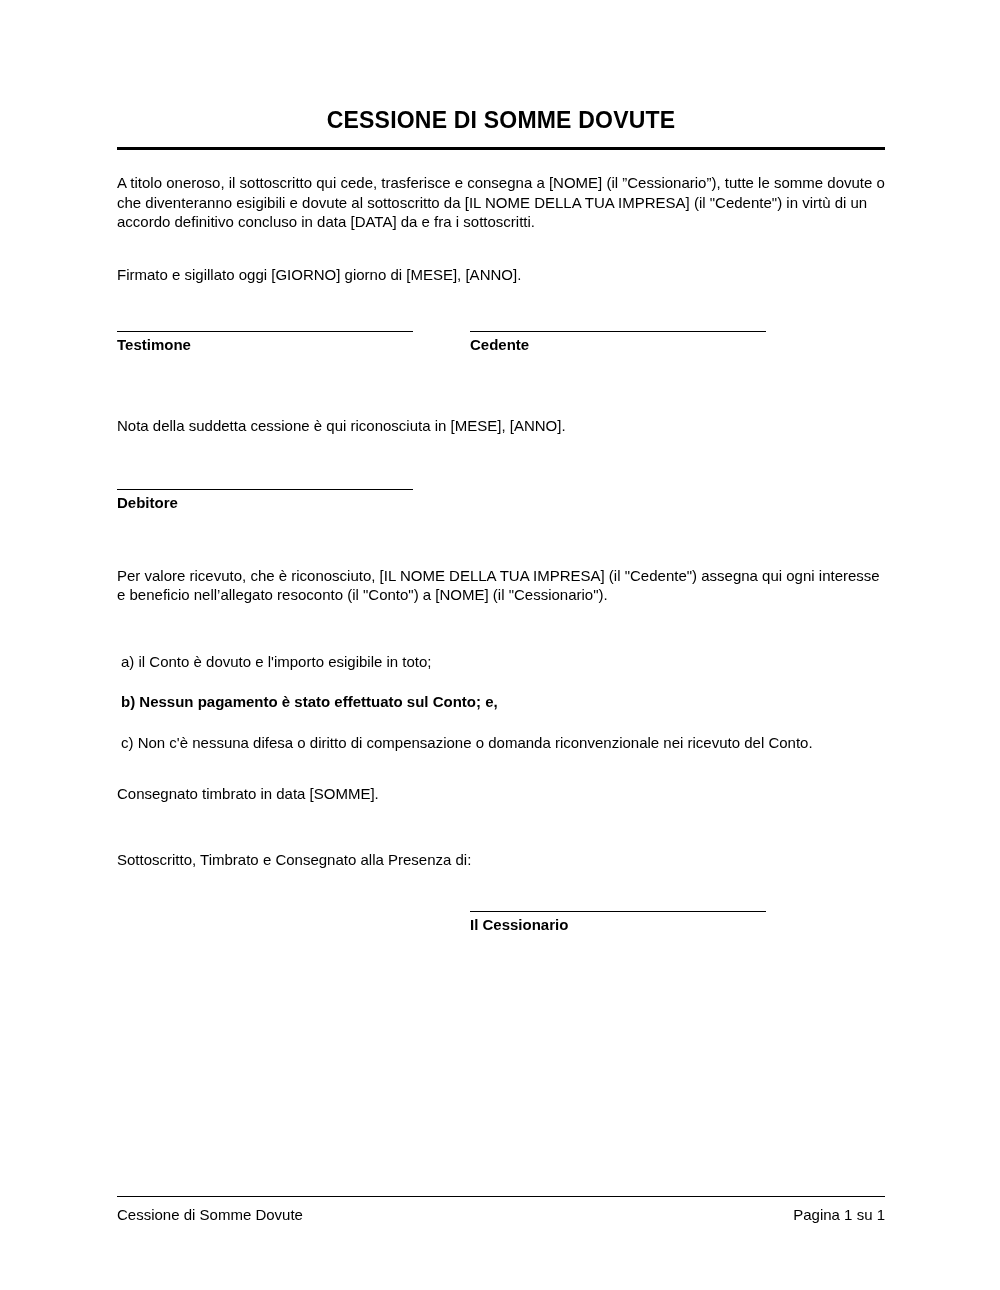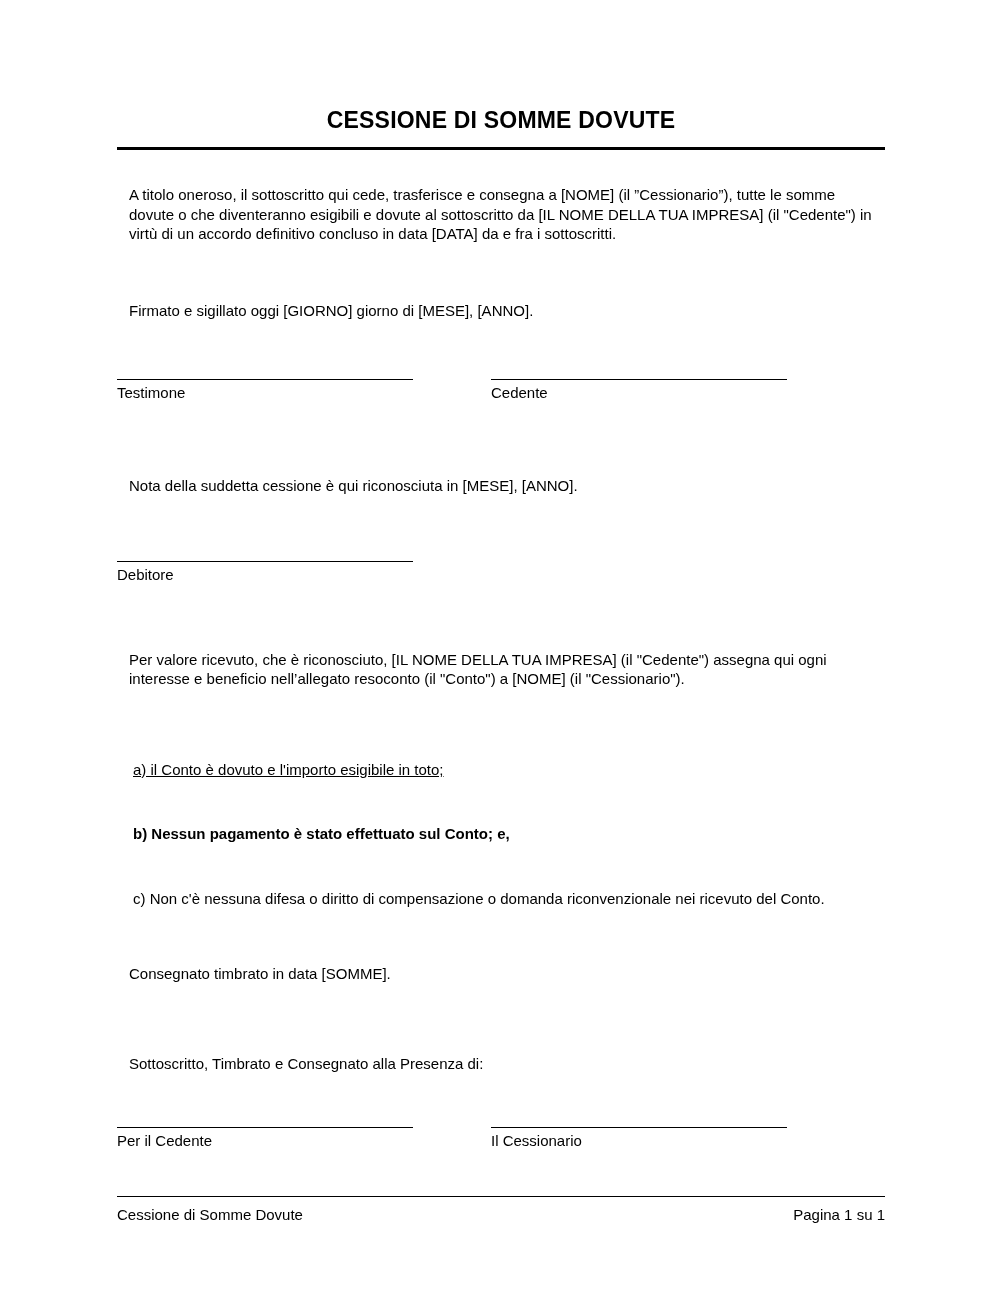--- a/index.html
+++ b/index.html
@@ -41,21 +41,21 @@
   }
 
   .title-rule {
     margin-top: 14px;
     height: 3px;
     background: #000000;
     width: 100%;
   }
 
   p.body-text {
-    margin: 12px;
+    margin: 0;
     font-size: 15px;
     line-height: 19.5px;
     text-align: left;
   }
 
   .gap-intro  { height: 23px; }
   .gap-a      { height: 33px; }
   .gap-b      { height: 47px; }
   .gap-c      { height: 49px; }
   .gap-d      { height: 53px; }
@@ -66,27 +66,28 @@
   .gap-i      { height: 21px; }
   .gap-j      { height: 32px; }
   .gap-k      { height: 46px; }
   .gap-l      { height: 42px; }
 
   
   .sig-row {
     position: relative;
     width: 100%;
     height: 36px;
+    font-weight: bold;
   }
   .sig-block {
     position: absolute;
     top: 0;
   }
   .sig-block.left  { left: 0px; }
-  .sig-block.right { left: 374px; }
+  .sig-block.right { left: 353px; }
 
   .sig-line {
     width: 296px;
     height: 0;
     border-top: 1.6px solid #000000;
   }
   .sig-label {
     margin: 0;
     padding-top: 3px;
     font-size: 15px;
@@ -162,45 +163,41 @@
 
     <div class="gap-e"></div>
 
     <p class="body-text">Per valore ricevuto, che è riconosciuto, [IL NOME DELLA TUA IMPRESA] (il "Cedente") assegna qui ogni interesse e beneficio nell’allegato resoconto (il "Conto") a [NOME] (il "Cessionario").</p>
 
     <div class="gap-f"></div>
 
 
     <div class="gap-g"></div>
 
-    <p class="body-text" style="padding-left:4px;text-decoration:underline;">a) il Conto è dovuto e l'importo esigibile in toto;</p>
+    <p class="body-text" style="padding-left:4px;">a) il Conto è dovuto e l'importo esigibile in toto;</p>
 
     <div class="gap-h"></div>
 
     <p class="body-text" style="padding-left:4px;font-weight:bold;">b) Nessun pagamento è stato effettuato sul Conto; e,</p>
 
     <div class="gap-i"></div>
 
     <p class="body-text" style="padding-left:4px;">c) Non c'è nessuna difesa o diritto di compensazione o domanda riconvenzionale nei ricevuto del Conto.</p>
 
     <div class="gap-j"></div>
 
     <p class="body-text">Consegnato timbrato in data [SOMME].</p>
 
     <div class="gap-k"></div>
 
     <p class="body-text">Sottoscritto, Timbrato e Consegnato alla Presenza di:</p>
 
     <div class="gap-l"></div>
 
     <div class="sig-row">
-      <div class="sig-block left">
-        <div class="sig-line"></div>
-        <p class="sig-label">Per il Cedente</p>
-      </div>
       <div class="sig-block right">
         <div class="sig-line"></div>
         <p class="sig-label">Il Cessionario</p>
       </div>
     </div>
 
   </div>
 
   <div class="footer">
     <div class="footer-rule"></div>

